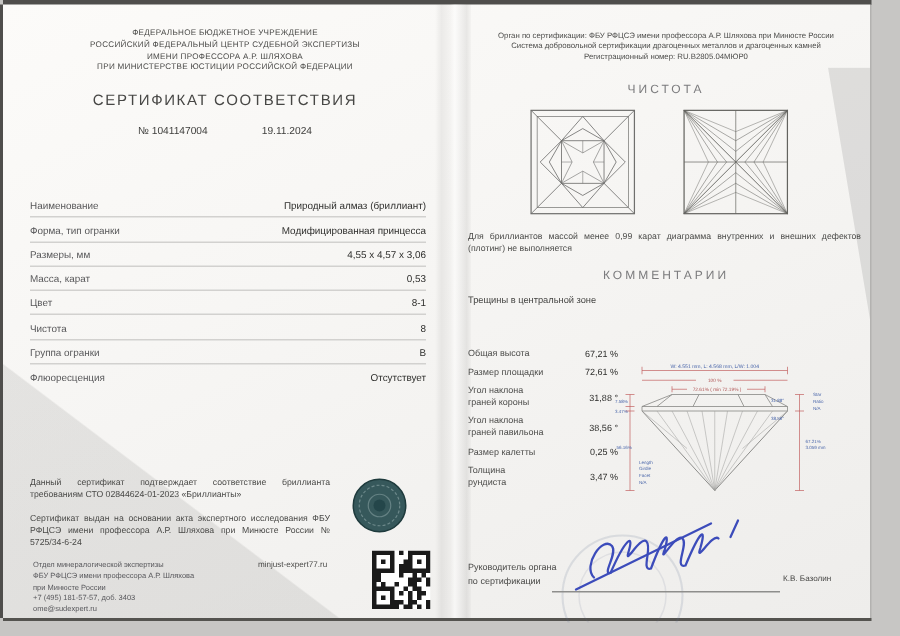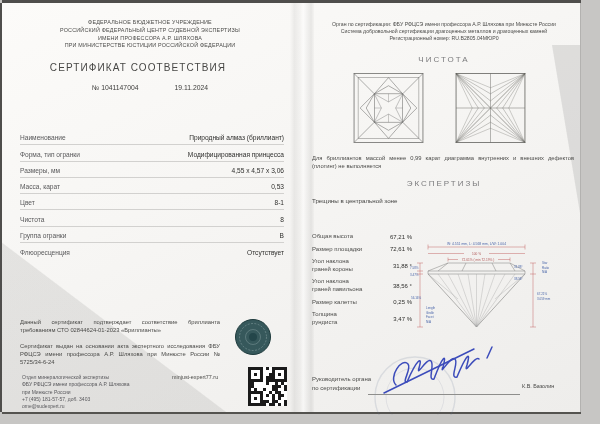--- a/index.html
+++ b/index.html
@@ -26,21 +26,21 @@
   .shade-tr {
     position:absolute; right:0; top:42px; width:28px; height:168px;
     background:rgba(138,138,136,0.22);
     clip-path:polygon(100% 0, 100% 100%, 0 0);
   }
   .abs { position:absolute; }
   .center { text-align:center; }
 
   
   .org-head { left:20px; top:16px; width:256px; font-size:5.4px; line-height:7.8px; letter-spacing:.2px; color:#4a4a48; }
-  .cert-title { left:8px; top:59px; width:256px; font-size:10px; letter-spacing:1.1px; color:#474745; }
+  .cert-title { left:20px; top:59px; width:256px; font-size:10px; letter-spacing:1.1px; color:#474745; }
   .cert-num-row { left:20px; top:81px; width:256px; display:flex; justify-content:center; gap:36px; font-size:6.8px; color:#3d3d3b; }
   .prop-table { left:18px; top:126px; width:264px; }
   .prop-row { height:16.3px; display:flex; justify-content:space-between; align-items:flex-end;
     padding-bottom:3px; border-bottom:1px solid #d2d1cf; }
   .prop-row:last-child { border-bottom:none; }
   .prop-label { font-size:6.6px; color:#58585a; }
   .prop-value { font-size:6.6px; color:#2e2e2c; }
   .stmt { left:18px; width:200px; font-size:5.8px; line-height:7.8px; color:#4a4a48; text-align:justify; }
   .lfooter { left:20px; top:371px; font-size:5px; line-height:7.3px; color:#58585c; }
   .website { left:170px; top:371px; font-size:5.4px; color:#4a4a48; }
@@ -171,21 +171,21 @@
     <path stroke-width="0.35" d="M4,6 L26,40 M4,6 L32,40 M4,6 L38,33 M4,6 L38,26
       M72,6 L50,40 M72,6 L44,40 M72,6 L38,33 M72,6 L38,26
       M4,74 L26,40 M4,74 L32,40 M4,74 L38,47 M4,74 L38,54
       M72,74 L50,40 M72,74 L44,40 M72,74 L38,47 M72,74 L38,54"></path>
     <path stroke-width="0.3" d="M4,6 L20,40 M72,6 L56,40 M4,74 L20,40 M72,74 L56,40
       M4,6 L38,20 M72,6 L38,20 M4,74 L38,60 M72,74 L38,60"></path>
   </svg>
 
   <div class="abs plot-note">Для бриллиантов массой менее 0,99 карат диаграмма внутренних и внешних дефектов (плотинг) не выполняется</div>
 
-  <div class="abs r-h center" style="top:176px">ЭКСПЕРТИЗЫ</div>
+  <div class="abs r-h center" style="top:176px">КОММЕНТАРИИ</div>
   <div class="abs comment-text">Трещины в центральной зоне</div>
 
 
   <div class="abs props2">
     <div class="pr-row">
       <span class="pr-label">Общая высота</span>
       <span class="pr-value">67,21 %</span>
     </div>
     <div class="pr-row">
       <span class="pr-label">Размер площадки</span>

